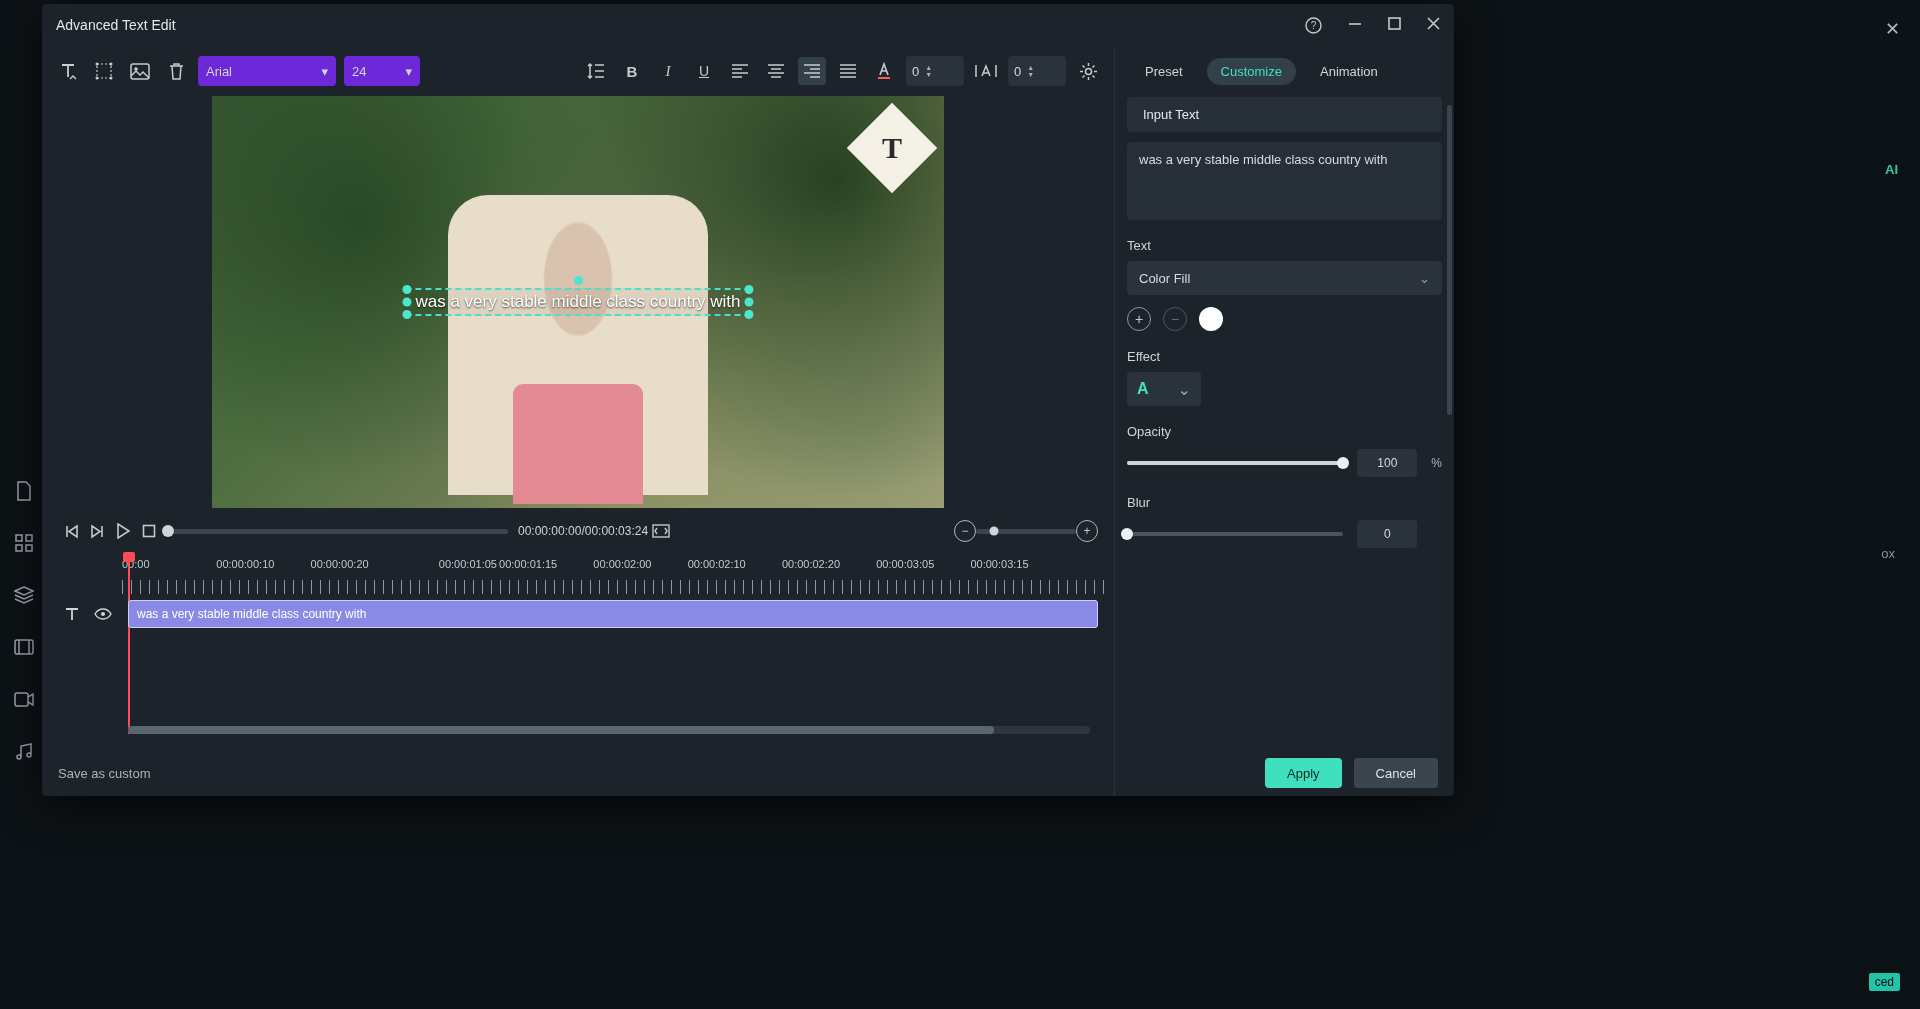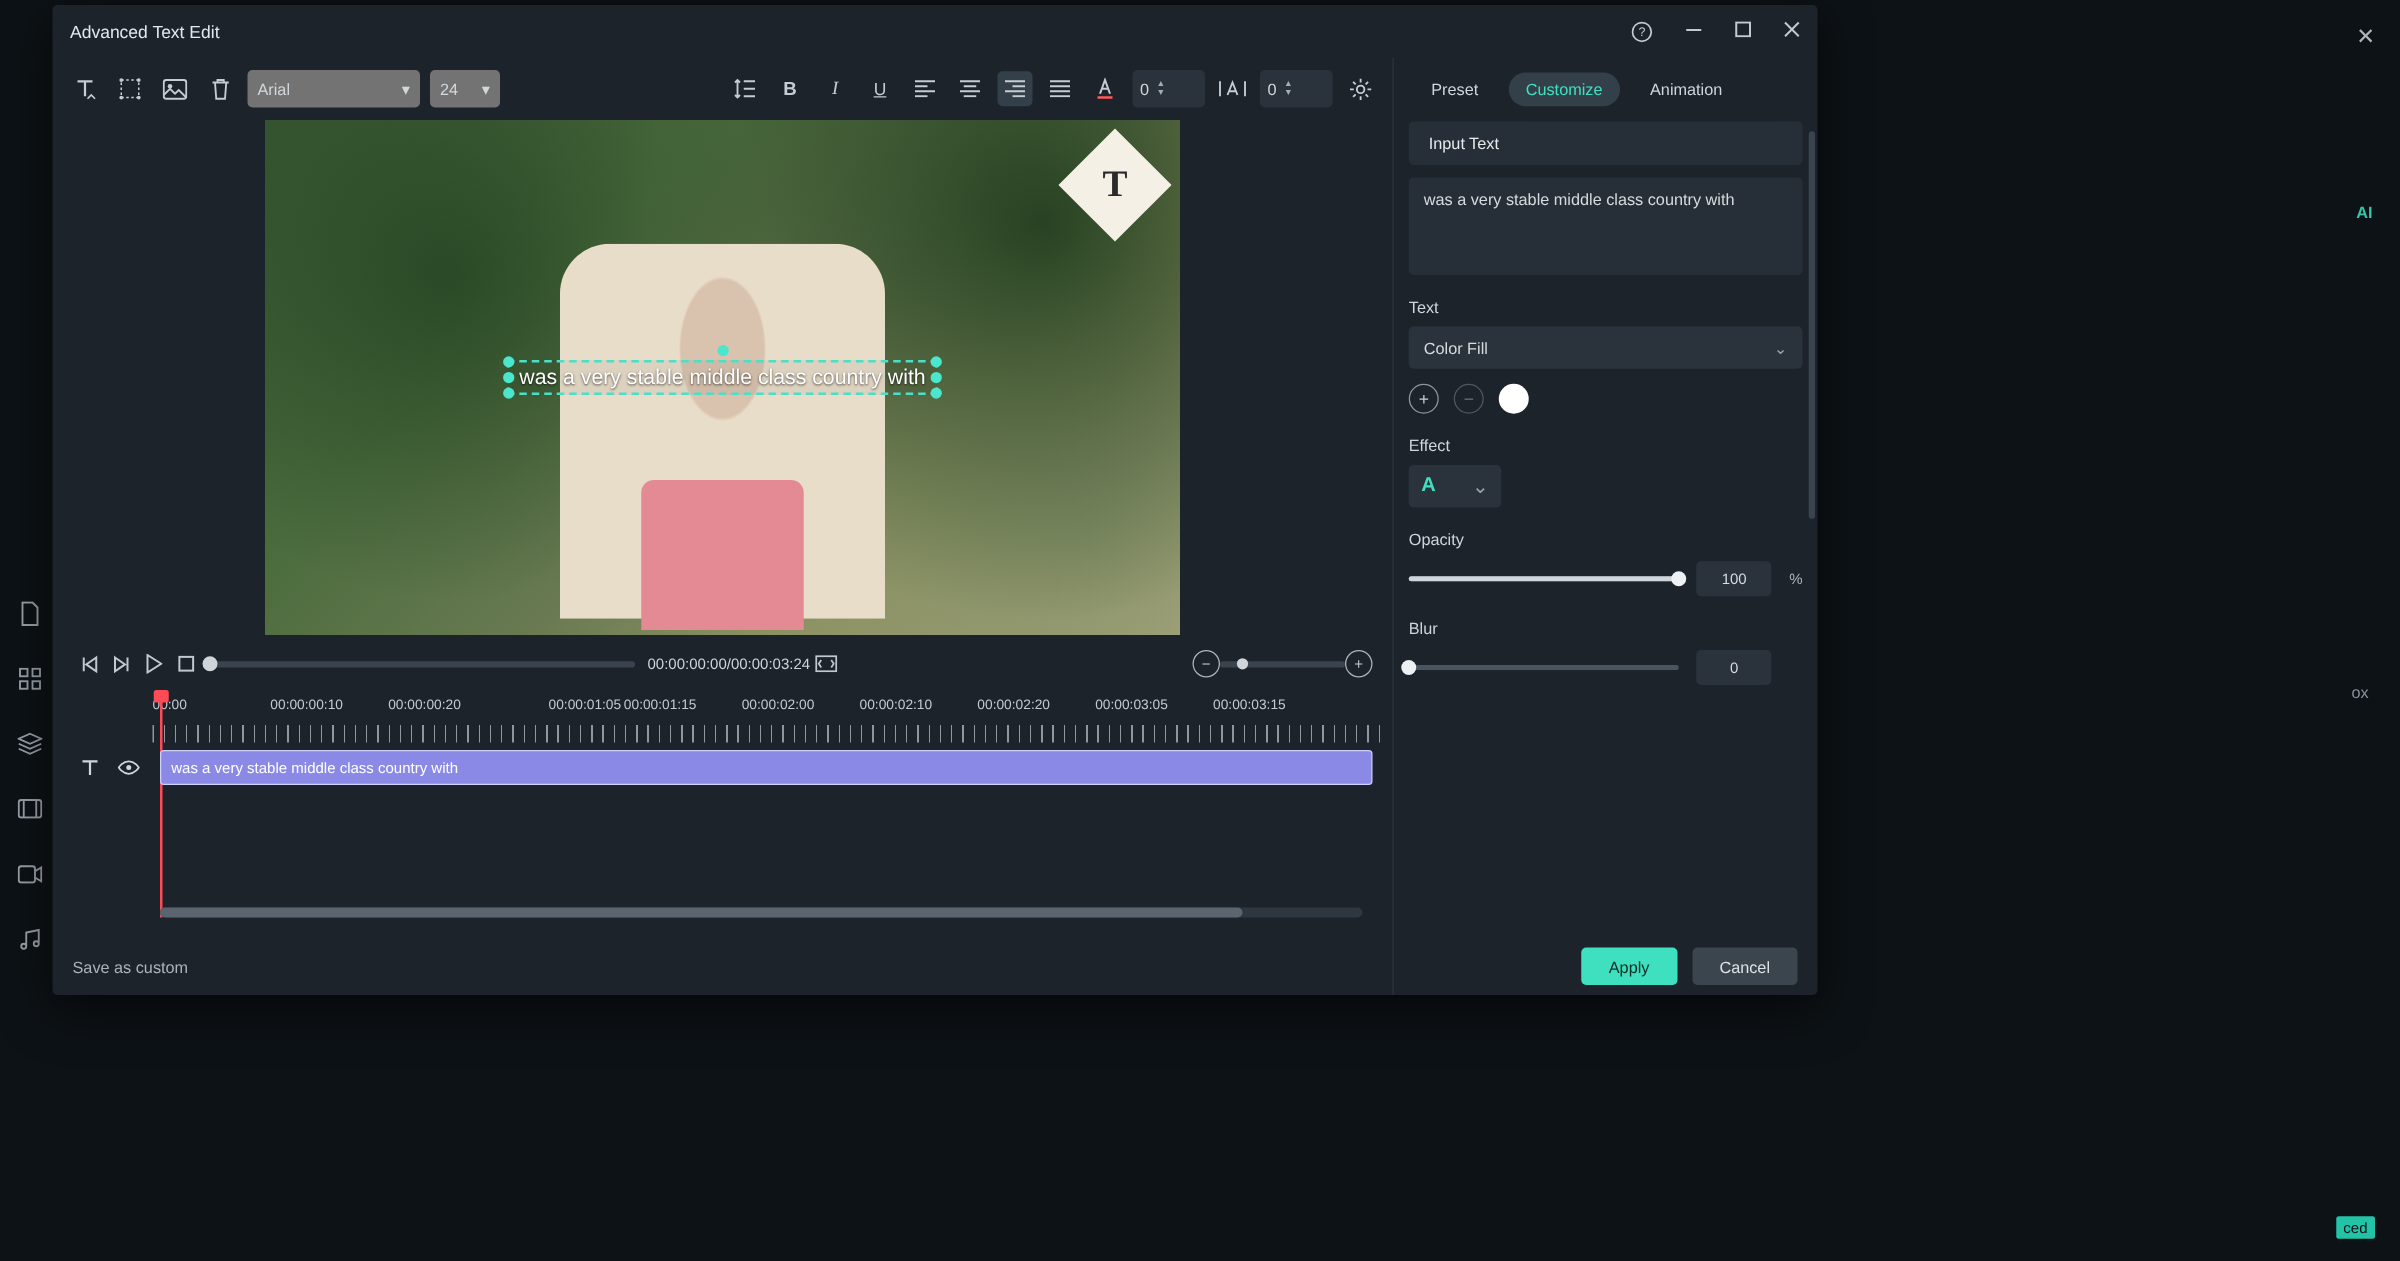--- a/index.html
+++ b/index.html
@@ -18,21 +18,21 @@
   .titlebar .win-ctrls { margin-left: auto; display: flex; gap: 26px; color: #c4cad0; }
   .titlebar .win-ctrls span, .titlebar .win-ctrls svg { cursor: pointer; }
 
   .body { flex: 1; display: flex; min-height: 0; }
   .left-panel { flex: 1; display: flex; flex-direction: column; padding: 6px 10px 10px 10px; min-width: 0; }
   .right-panel { width: 340px; border-left: 1px solid #2a343d; display: flex; flex-direction: column; min-width: 0; }
 
   .toolbar { display: flex; align-items: center; gap: 8px; padding: 4px 2px 10px 2px; }
   .tb-ic { width: 28px; height: 28px; display:flex;align-items:center;justify-content:center; color:#c6ccd2; border-radius:4px; cursor:pointer; }
   .tb-ic.active { background:#344049; }
-  .dropdown { display:flex; align-items:center; background:#737373; border-radius:4px; height:30px; padding:0 8px; cursor:pointer; gap:6px; color:#d2d7db; font-size:13px;}
+  .dropdown { display:flex; align-items:center; background:#6d28d9; border-radius:4px; height:30px; padding:0 8px; cursor:pointer; gap:6px; color:#d2d7db; font-size:13px;}
   .dropdown .chev { margin-left:auto; }
   .numbox { display:flex; align-items:center; background:#2a333c; border-radius:4px; height:30px; padding:0 6px; color:#d2d7db; font-size:13px; gap:6px;}
   .numbox .stepper { display:flex; flex-direction:column; gap:0; }
   .numbox .stepper span { font-size:7px; line-height:7px; cursor:pointer; color:#a6adb4;}
 
   .preview-wrap { flex: 0 0 auto; display:flex; justify-content:center; }
   .preview { width: 732px; height: 412px; background: linear-gradient(135deg,#3a5a35 0%, #4a6c3d 30%, #6a7a52 55%, #8a9060 70%, #b0a880 100%); position:relative; overflow:hidden; }
   
   .preview .foliage1 { position:absolute; inset:0; background: radial-gradient(circle at 20% 30%, rgba(30,60,30,0.7), transparent 40%), radial-gradient(circle at 85% 20%, rgba(25,55,25,0.85), transparent 45%), radial-gradient(circle at 90% 80%, rgba(120,140,100,0.6), transparent 35%); }
   .preview .person { position:absolute; left:50%; top:56%; transform:translate(-50%,-44%); width:260px; height:300px; background: radial-gradient(ellipse at 50% 28%, #d9c3ae 0%, #d9c3ae 18%, transparent 19%), linear-gradient(#e8ddc9,#e8ddc9); border-radius: 40px 40px 0 0; }
@@ -207,21 +207,21 @@
           </span>
         <span class="tb-ic">
             <svg width="17" height="19" viewBox="0 0 17 19">
               <path d="M2 4h13M6 4V2h5v2M4 4l1 13h7l1-13" fill="none" stroke="currentColor" stroke-width="1.5"></path>
             </svg>
           </span>
         <div class="dropdown" style="width:138px">
           <span>Arial</span>
           <span class="chev">▾</span>
         </div>
-        <div class="dropdown" style="width:56px">
+        <div class="dropdown" style="width:76px">
           <span>24</span>
           <span class="chev">▾</span>
         </div>
         <span style="flex:1"></span>
         <span class="tb-ic">
             <svg width="18" height="18" viewBox="0 0 18 18">
               <path d="M3 2v14M1 4l2-2 2 2M1 14l2 2 2-2M8 3h9M8 9h9M8 15h9" stroke="currentColor" stroke-width="1.5" fill="none"></path>
             </svg>
           </span>
         <span class="tb-ic">

